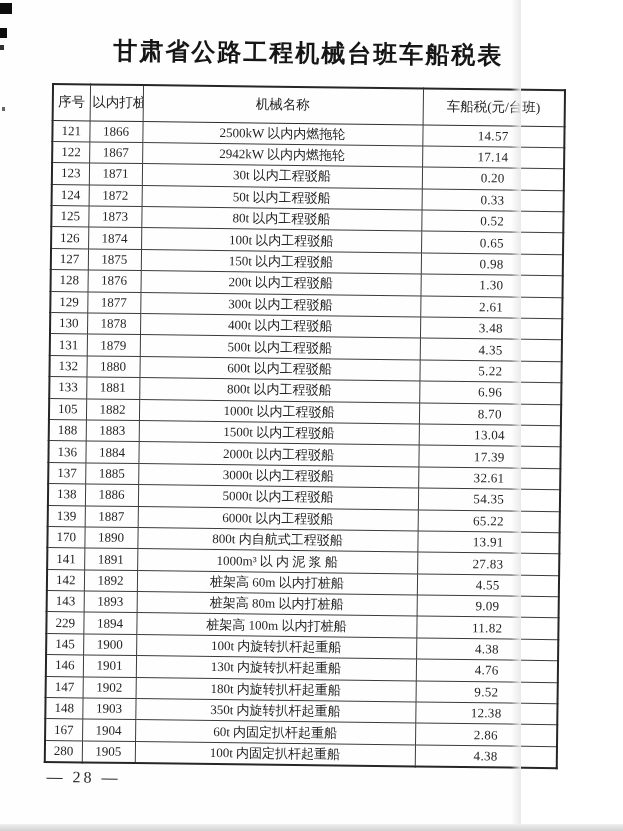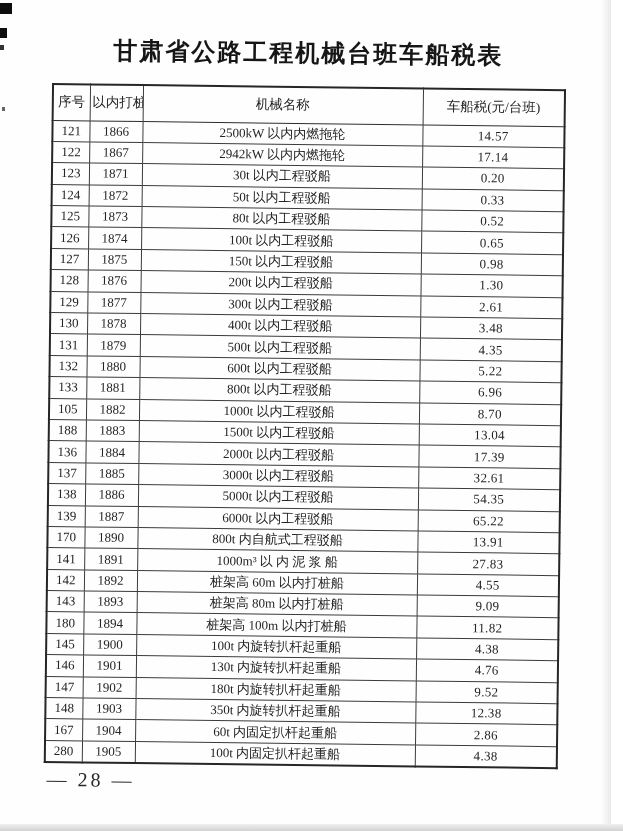--- a/index.html
+++ b/index.html
@@ -4,21 +4,21 @@
 <style>
   html, body {
     margin: 0; padding: 0;
     width: 623px; height: 831px;
     background: #ffffff;
     overflow: hidden;
     font-family: "Liberation Serif", "DejaVu Serif", serif;
   }
   .scan-root {
     position: relative;
-    width: 611px; height: 831px;
+    width: 521px; height: 831px;
     background: #fefefe;
   }
   
   .edge-right {
     position: absolute; top: 0; right: 0;
     width: 10px; height: 831px;
     background: linear-gradient(to right, rgba(0,0,0,0), #e9e9e9);
   }
   .edge-bottom {
     position: absolute; left: 0; bottom: 0;
@@ -77,21 +77,21 @@
   table.tax-table thead th {
     font-weight: normal;
     font-size: 13.5px;
     border-bottom: 1px solid #2e2e2e;
   }
   table.tax-table tbody tr { height: 21.4px; }
   td[data-name="cell-tax"] { font-size: 13px; letter-spacing: 0.3px; }
   .page-number {
     position: absolute;
     left: 55px; top: 771px;
-    font-size: 20px;
+    font-size: 16px;
     letter-spacing: 3px;
     color: #2a2a2a;
     white-space: nowrap;
   }
 </style>
 </head>
 <body>
 
 <div class="scan-root" data-name="scanned-page">
   <div class="mark mark1" data-name="scan-artifact-mark"></div>
@@ -250,21 +250,21 @@
             <td data-name="cell-name">桩架高 60m 以内打桩船</td>
             <td data-name="cell-tax">4.55</td>
           </tr>
           <tr data-name="table-row">
             <td data-name="cell-serial">143</td>
             <td data-name="cell-code">1893</td>
             <td data-name="cell-name">桩架高 80m 以内打桩船</td>
             <td data-name="cell-tax">9.09</td>
           </tr>
           <tr data-name="table-row">
-            <td data-name="cell-serial">180</td>
+            <td data-name="cell-serial">229</td>
             <td data-name="cell-code">1894</td>
             <td data-name="cell-name">桩架高 100m 以内打桩船</td>
             <td data-name="cell-tax">11.82</td>
           </tr>
           <tr data-name="table-row">
             <td data-name="cell-serial">145</td>
             <td data-name="cell-code">1900</td>
             <td data-name="cell-name">100t 内旋转扒杆起重船</td>
             <td data-name="cell-tax">4.38</td>
           </tr>

